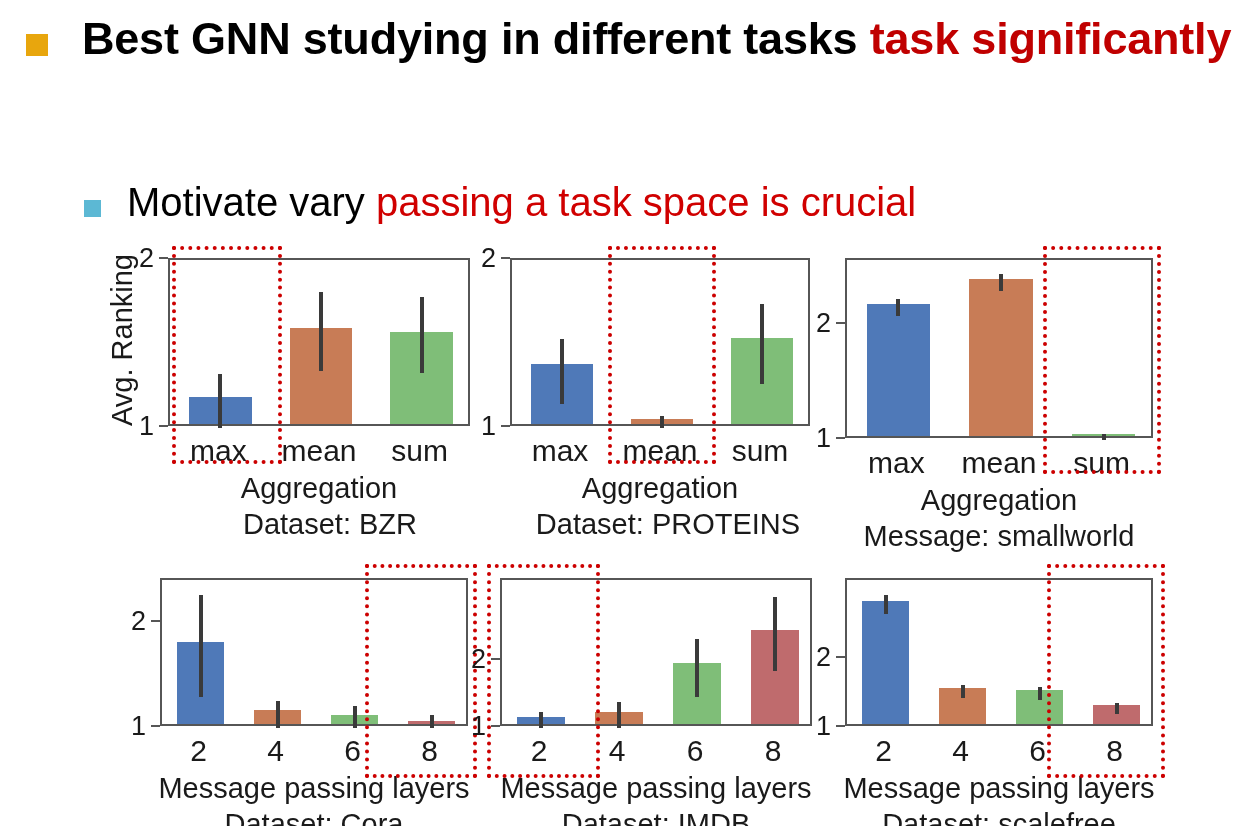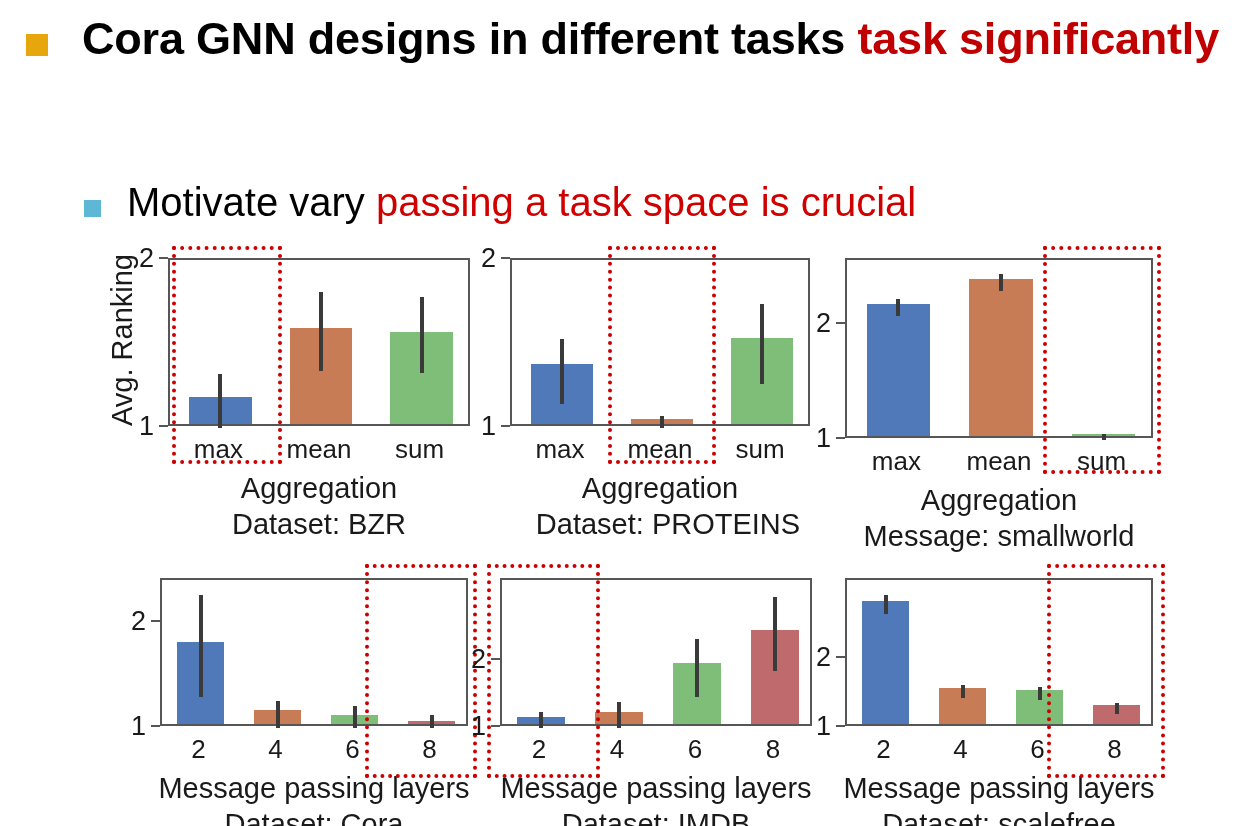--- a/index.html
+++ b/index.html
@@ -64,21 +64,21 @@
     white-space: nowrap;
     transform: translateY(-50%);
   }
   .ytick {
     position: absolute;
     width: 9px; height: 2px;
     background: #565656;
   }
   .xtick-lbl {
     position: absolute;
-    font-size: 26px;
+    font-size: 30px;
     color: #1a1a1a;
     text-align: center;
     white-space: nowrap;
     transform: translateX(-50%);
   }
   .axis-title {
     position: absolute;
     font-size: 29px;
     color: #1a1a1a;
     text-align: center;
@@ -108,21 +108,21 @@
   }
 </style>
 </head>
 <body>
 
 <div id="slide">
 
   <div class="bullet-row" id="title-row">
     <div class="sq lvl1"></div>
     <div id="title-text">
-      <span>Cora GNN designs in different tasks </span><span class="red">task significantly</span>
+      <span>Best GNN studying in different tasks </span><span class="red">task significantly</span>
     </div>
   </div>
 
   <div class="bullet-row" id="sub-row">
     <div class="sq lvl2"></div>
     <div id="sub-text">
       <span>Motivate vary </span><span class="red">passing a task space is crucial</span>
     </div>
   </div>
 
@@ -137,21 +137,21 @@
           <div class="ebar" style="left: 251.667px; top: 36.96px; height: 75.6px;"></div>
         </div>
         <div class="xtick-lbl" style="left: 50.3333px; top: 176px;">max</div>
         <div class="xtick-lbl" style="left: 151px; top: 176px;">mean</div>
         <div class="xtick-lbl" style="left: 251.667px; top: 176px;">sum</div>
         <div class="ytick" style="left: -9px; top: 167px;"></div>
         <div class="ylab" style="right: 316px; top: 168px;">1</div>
         <div class="ytick" style="left: -9px; top: -1px;"></div>
         <div class="ylab" style="right: 316px; top: 0px;">2</div>
         <div class="axis-title" style="left: 151px; top: 214px;">Aggregation</div>
-        <div class="ds-title" style="left: 151px; top: 250px; text-align: center;">Dataset: BZR</div>
+        <div class="ds-title" style="left: 162px; top: 250px; text-align: center;">Dataset: BZR</div>
         <div class="ylabel-rot" style="left: -62px; top: 168px;">Avg. Ranking</div>
         <div class="hlbox" style="left: 4px; top: -12px; width: 110px; height: 218px; border-color: rgb(204, 0, 0);"></div>
       </div>
       <div class="panel" style="left: 510px; top: 22px; width: 300px; height: 288px;">
         <div class="chart-area" style="left: 0px; top: 0px; width: 300px; height: 168px;">
           <div class="bar" style="left: 19px; width: 62px; height: 60.48px; background: rgb(79, 121, 184);"></div>
           <div class="ebar" style="left: 50px; top: 78.96px; height: 65.52px;"></div>
           <div class="bar" style="left: 119px; width: 62px; height: 5.04px; background: rgb(200, 124, 86);"></div>
           <div class="ebar" style="left: 150px; top: 156.24px; height: 11.76px;"></div>
           <div class="bar" style="left: 219px; width: 62px; height: 85.68px; background: rgb(127, 190, 120);"></div>

